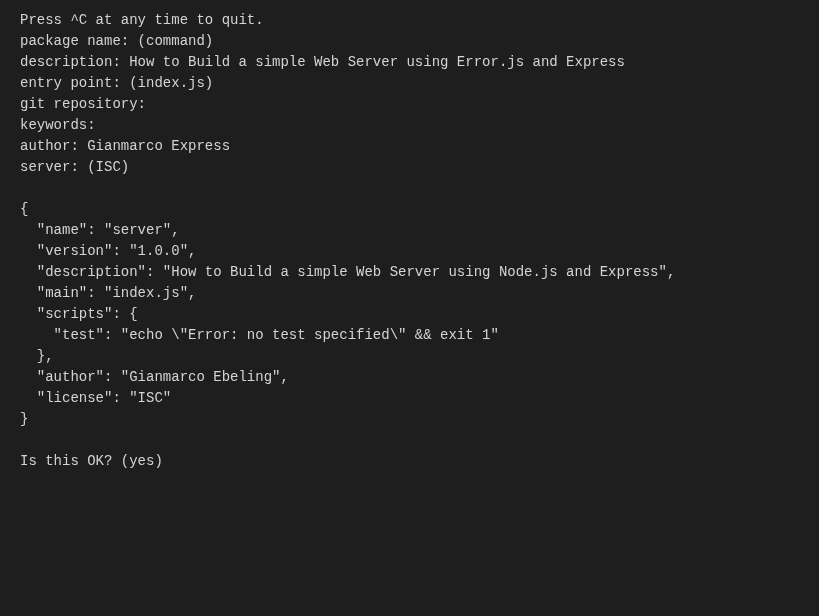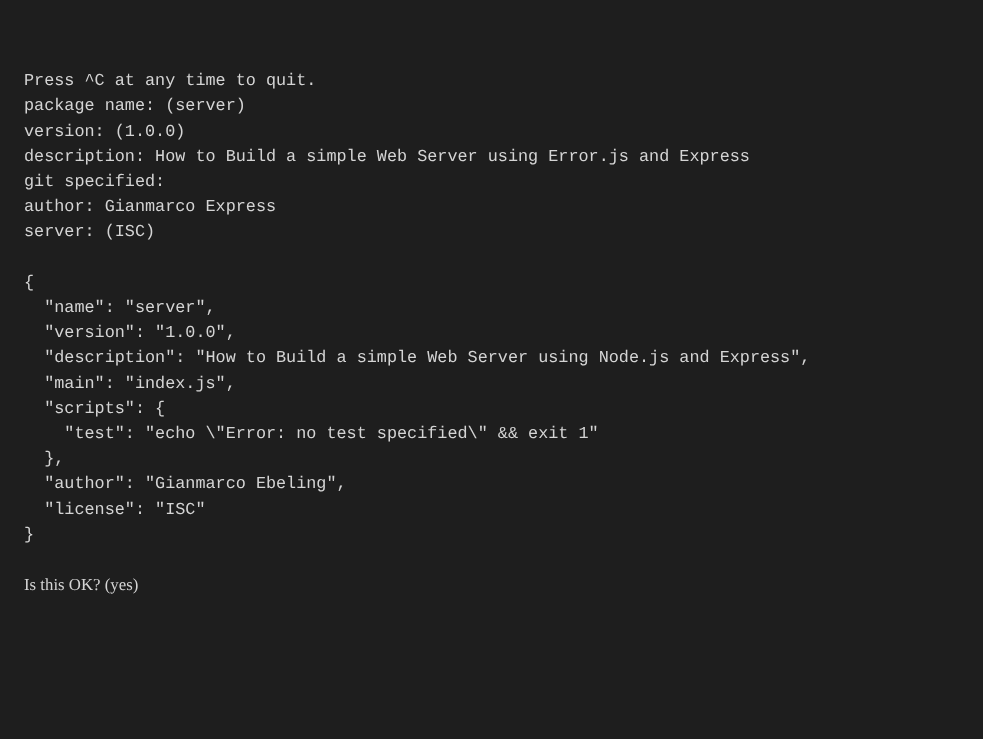--- a/index.html
+++ b/index.html
@@ -16,40 +16,39 @@
       padding: 10px 20px;
       width: 819px;
       height: 616px;
       overflow: hidden;
     }
     .terminal-line {
       white-space: pre;
     }
     .prompt-section {
       margin-bottom: 0;
-      margin-top: 48px;
     }
     .json-section {
       margin-top: 21px;
       margin-bottom: 21px;
     }
     .confirm-section {
       margin-top: 21px;
-      font-family: Liberation Serif, serif;
     }
   </style>
 </head>
 <body>
 
 <div class="prompt-section">
   <div class="terminal-line">Press ^C at any time to quit.</div>
-  <div class="terminal-line">package name: (server)</div>
-  <div class="terminal-line">version: (1.0.0)</div>
+  <div class="terminal-line">package name: (command)</div>
   <div class="terminal-line">description: How to Build a simple Web Server using Error.js and Express</div>
-  <div class="terminal-line">git specified:</div>
+  <div class="terminal-line">entry point: (index.js)</div>
+  <div class="terminal-line">git repository:</div>
+  <div class="terminal-line">keywords:</div>
   <div class="terminal-line">author: Gianmarco Express</div>
   <div class="terminal-line">server: (ISC)</div>
 </div>
 
 <div class="json-section">
   <div class="terminal-line">{</div>
   <div class="terminal-line">  "name": "server",</div>
   <div class="terminal-line">  "version": "1.0.0",</div>
   <div class="terminal-line">  "description": "How to Build a simple Web Server using Node.js and Express",</div>
   <div class="terminal-line">  "main": "index.js",</div>

